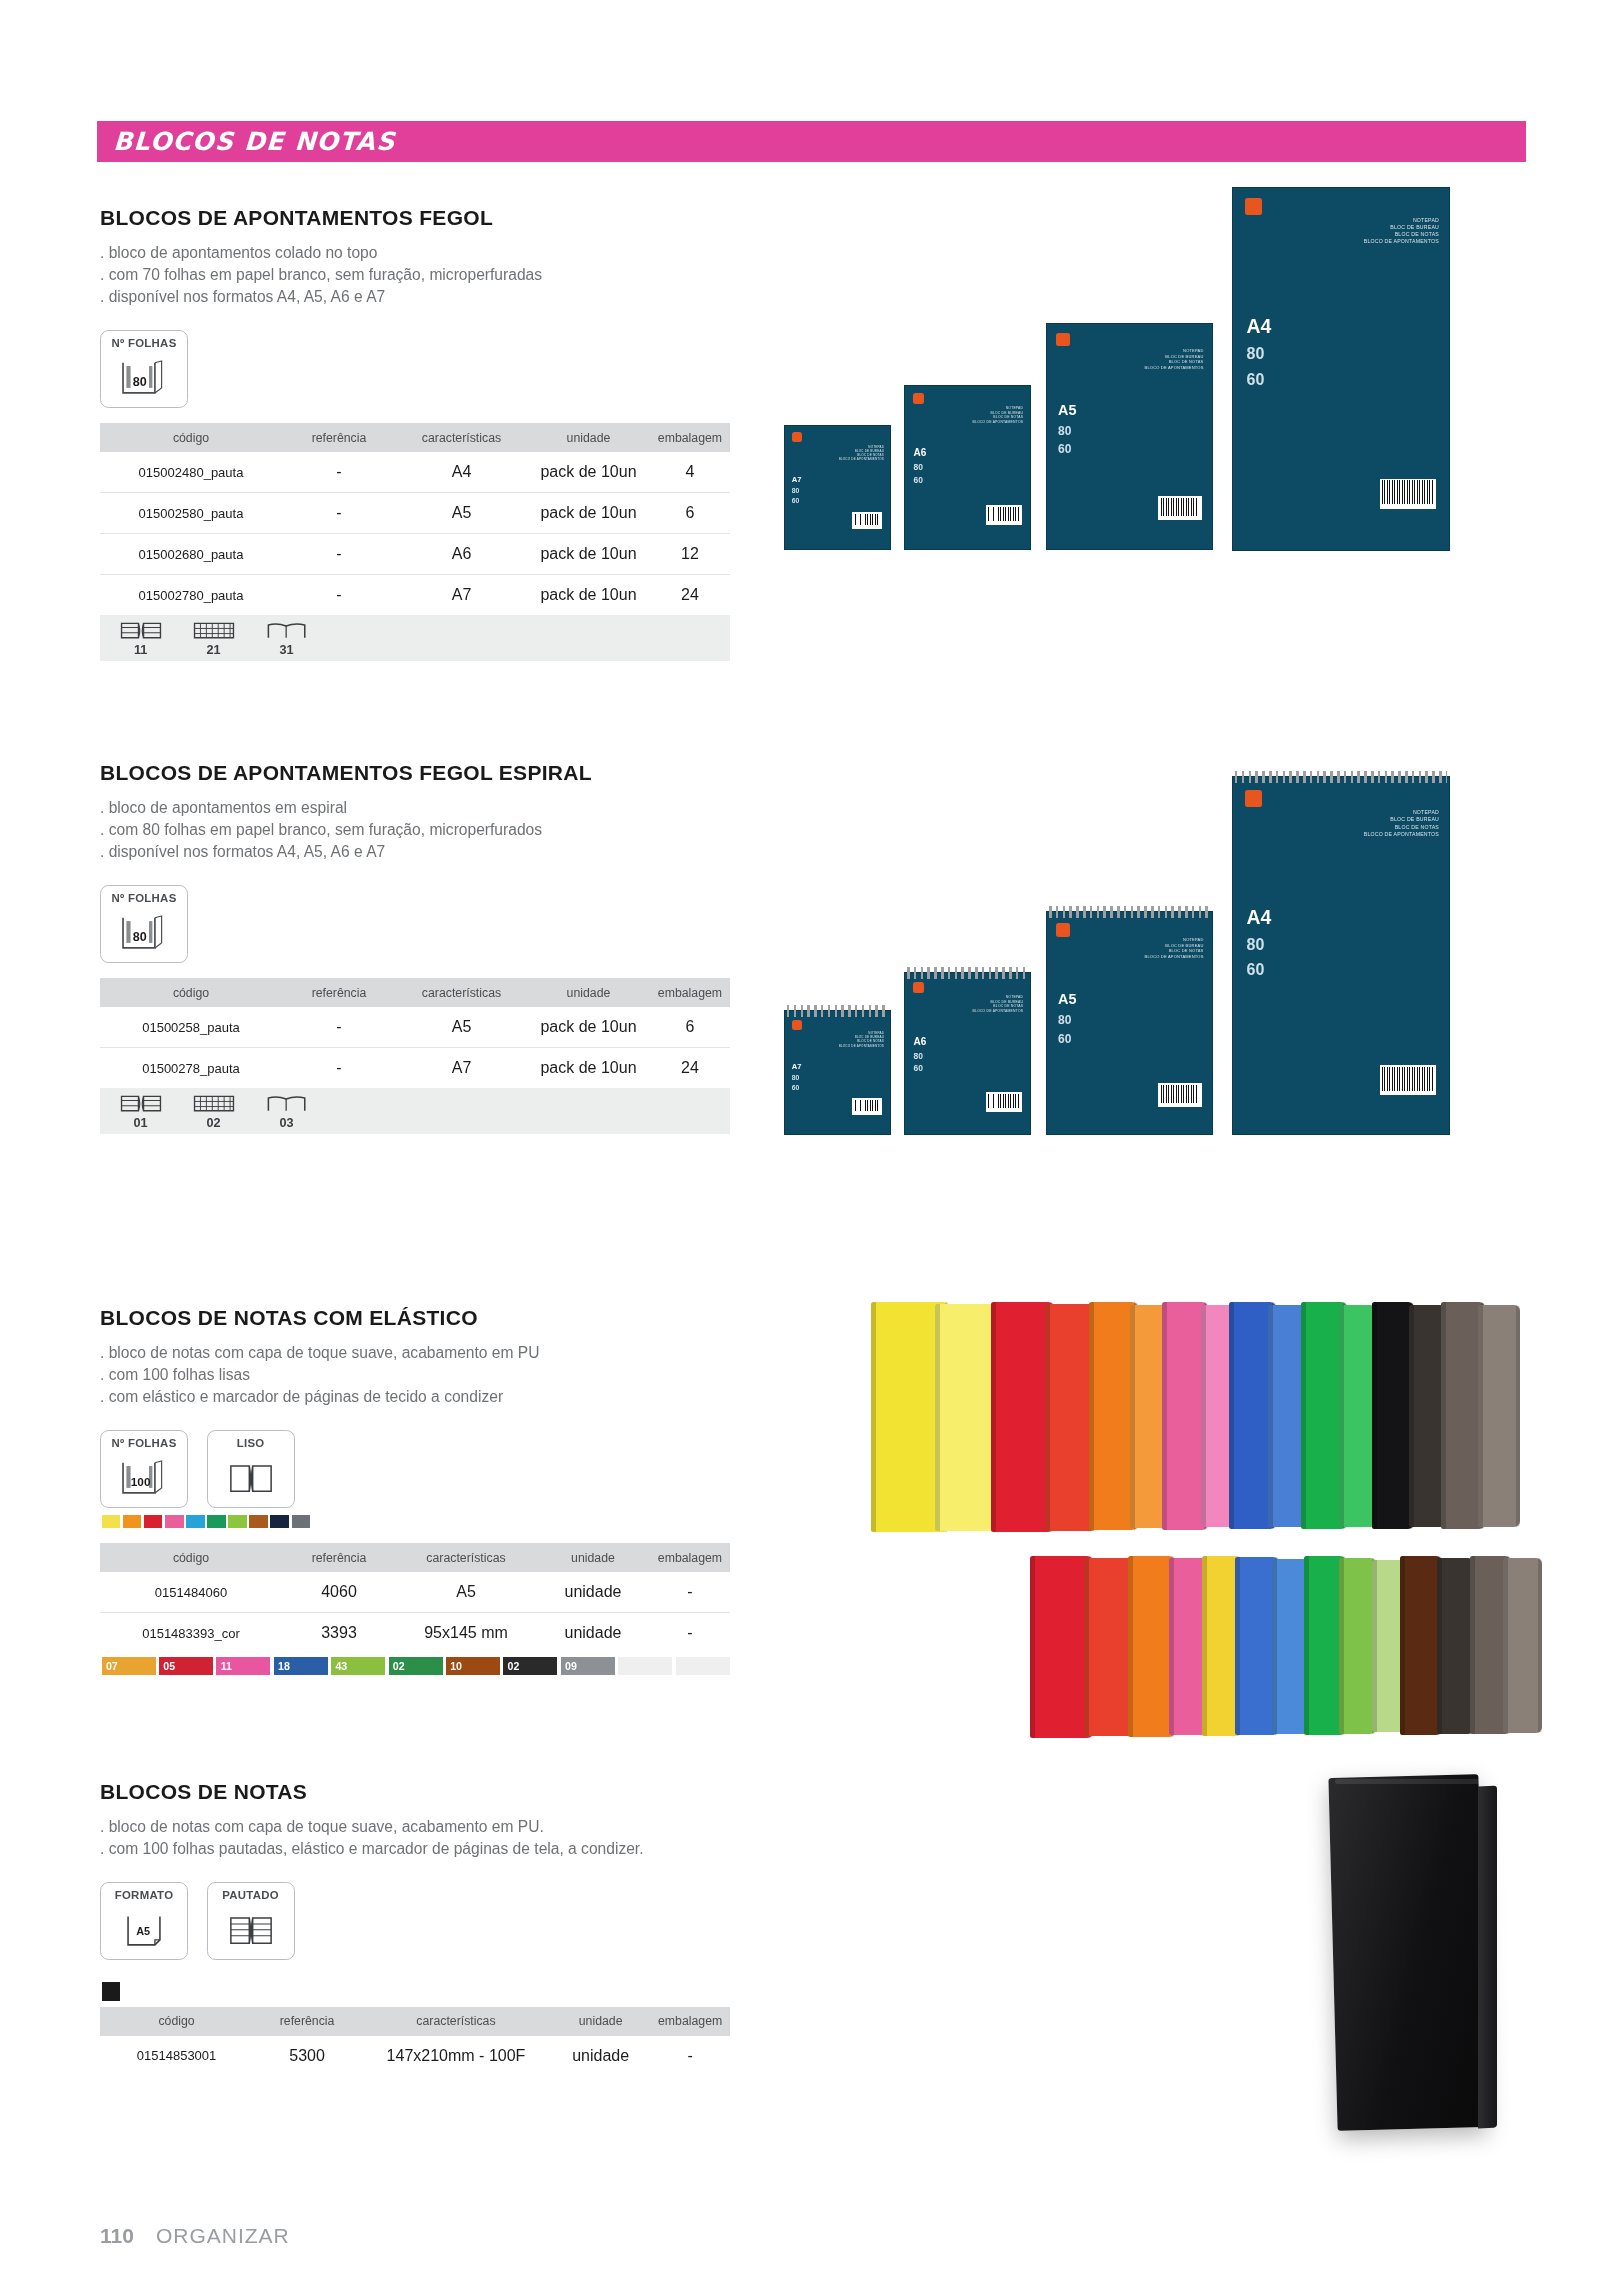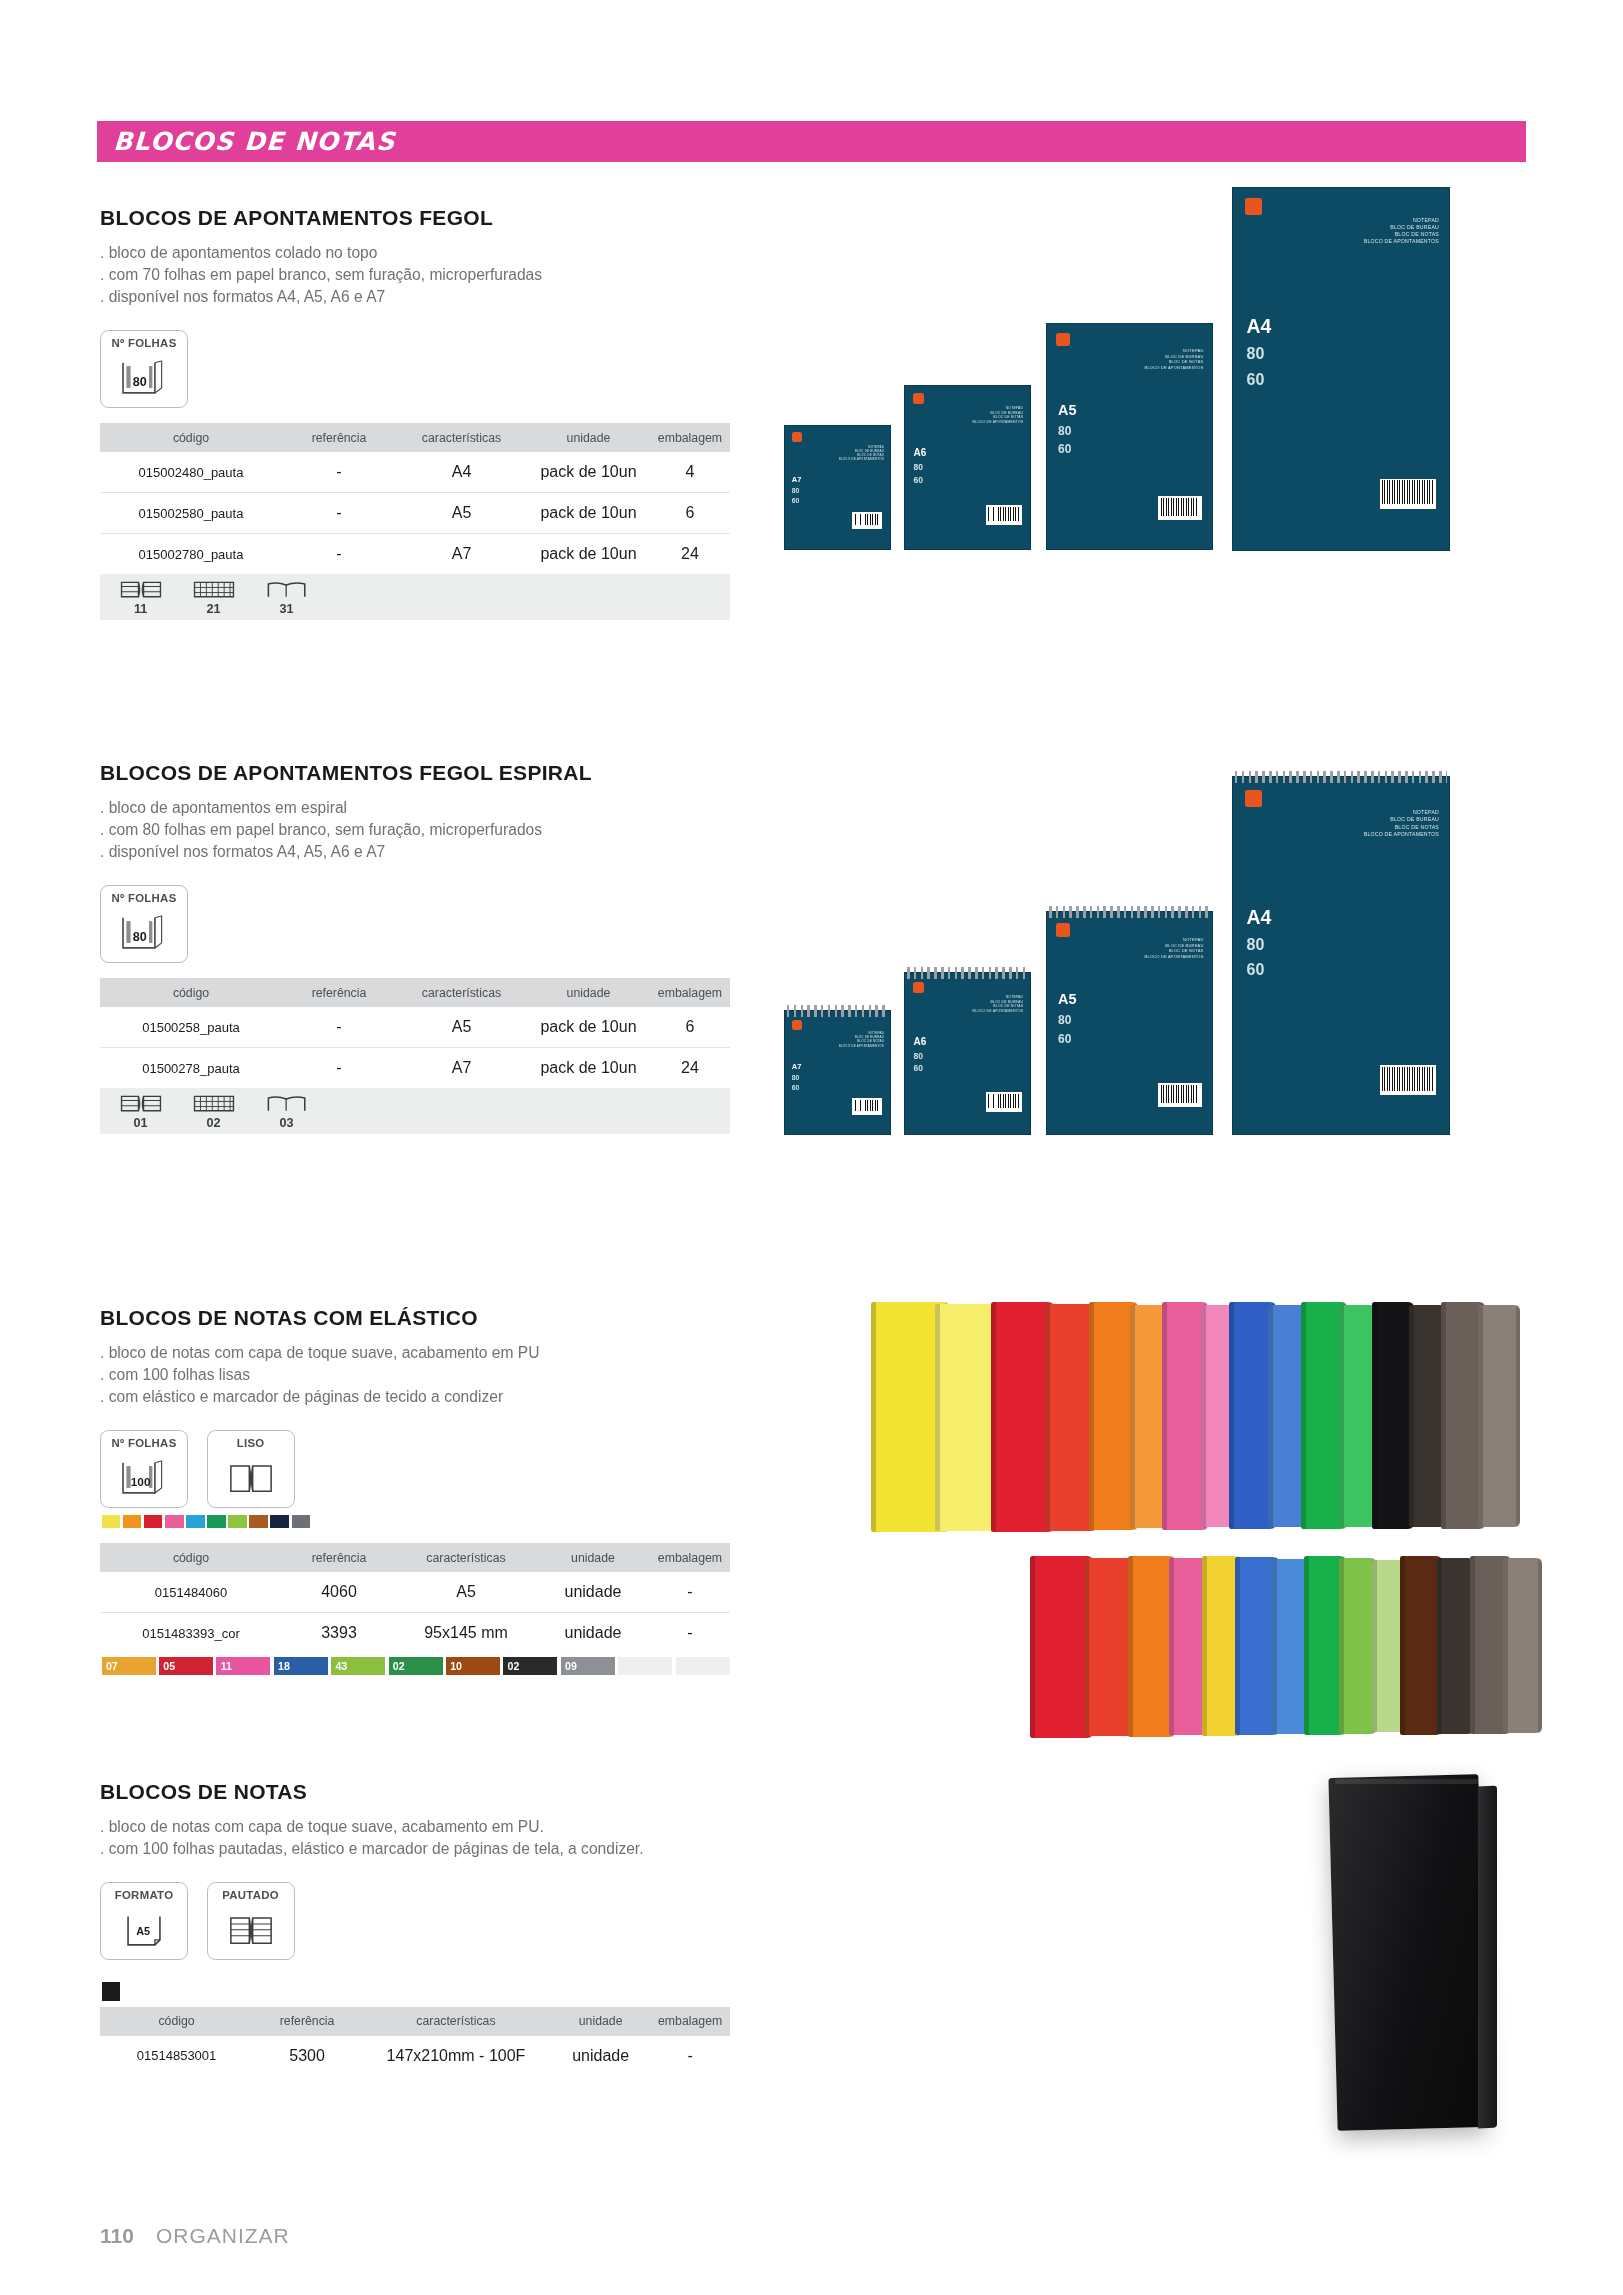--- a/index.html
+++ b/index.html
@@ -219,20 +219,27 @@
           <td>4</td>
         </tr>
         <tr>
           <td class="code">015002580_pauta</td>
           <td>-</td>
           <td>A5</td>
           <td>pack de 10un</td>
           <td>6</td>
         </tr>
         <tr>
+          <td class="code">015002680_pauta</td>
+          <td>-</td>
+          <td>A6</td>
+          <td>pack de 10un</td>
+          <td>12</td>
+        </tr>
+        <tr>
           <td class="code">015002780_pauta</td>
           <td>-</td>
           <td>A7</td>
           <td>pack de 10un</td>
           <td>24</td>
         </tr>
       </tbody>
     </table>
 
     <div class="legend">

